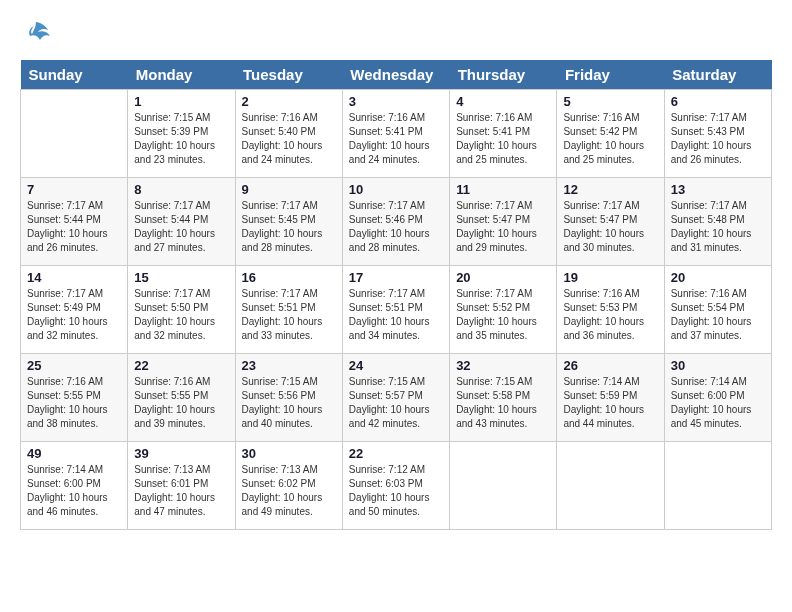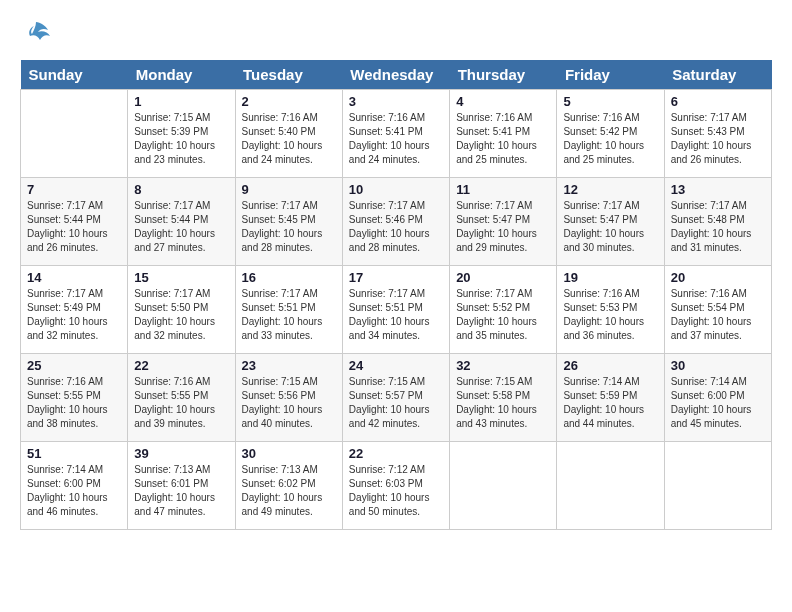--- a/index.html
+++ b/index.html
@@ -225,21 +225,21 @@
           <span class="day-number">26</span>
           <div class="day-info">Sunrise: 7:14 AM<br>Sunset: 5:59 PM<br>Daylight: 10 hours and 44 minutes.</div>
         </td>
         <td>
           <span class="day-number">30</span>
           <div class="day-info">Sunrise: 7:14 AM<br>Sunset: 6:00 PM<br>Daylight: 10 hours and 45 minutes.</div>
         </td>
       </tr>
       <tr>
         <td>
-          <span class="day-number">51</span>
+          <span class="day-number">49</span>
           <div class="day-info">Sunrise: 7:14 AM<br>Sunset: 6:00 PM<br>Daylight: 10 hours and 46 minutes.</div>
         </td>
         <td>
           <span class="day-number">39</span>
           <div class="day-info">Sunrise: 7:13 AM<br>Sunset: 6:01 PM<br>Daylight: 10 hours and 47 minutes.</div>
         </td>
         <td>
           <span class="day-number">30</span>
           <div class="day-info">Sunrise: 7:13 AM<br>Sunset: 6:02 PM<br>Daylight: 10 hours and 49 minutes.</div>
         </td>

